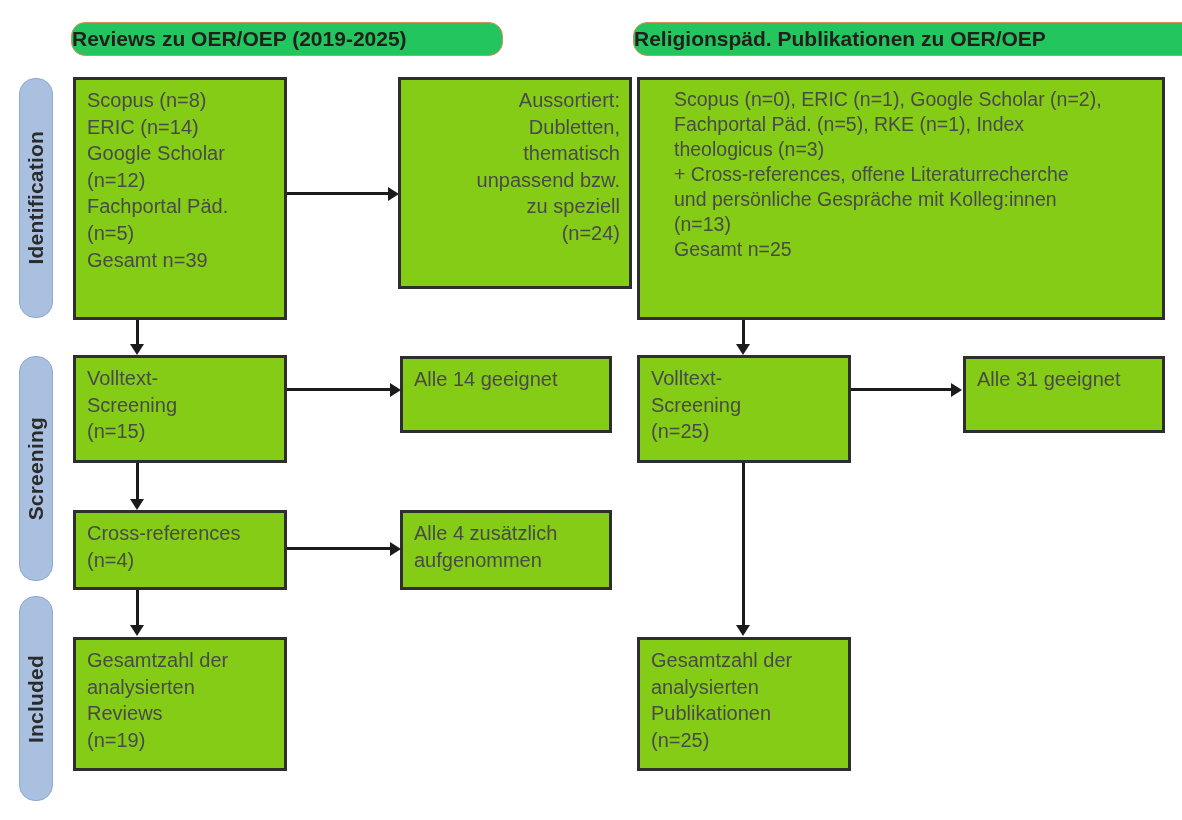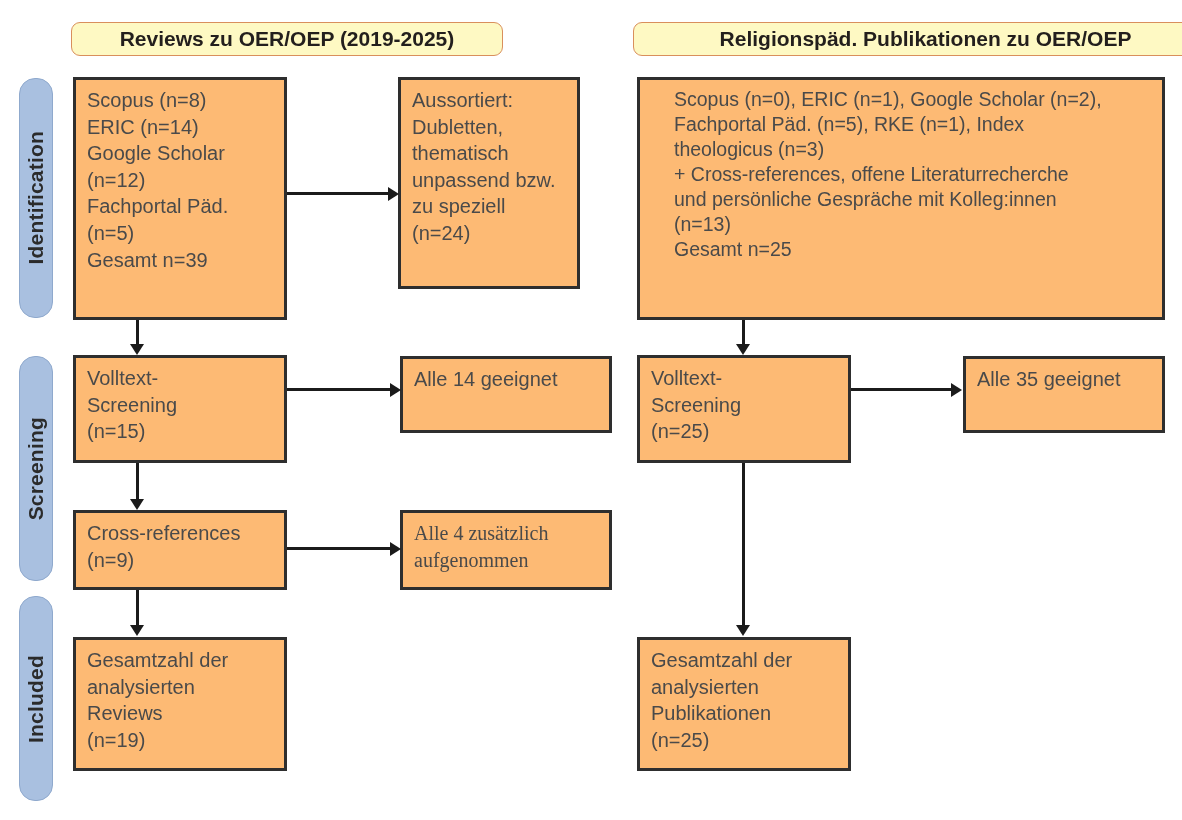--- a/index.html
+++ b/index.html
@@ -36,37 +36,36 @@
     font-weight: bold;
     font-size: 21px;
     color: #2b2b2b;
     letter-spacing: 0.2px;
     white-space: nowrap;
   }
 
   
   .col-header {
     position: absolute;
-    background: #fef9c3;
+    background: #22c55e;
     border: 1px solid #d98f5c;
-    border-radius: 9px;
+    border-radius: 14px;
     box-sizing: border-box;
     display: flex;
     align-items: center;
-    justify-content: center;
     color: #231f1d;
     font-weight: bold;
     font-size: 21px;
     white-space: nowrap;
   }
 
   
   .box {
     position: absolute;
-    background: #fdba74;
+    background: #84cc16;
     border: 3px solid #2e2e2e;
     box-sizing: border-box;
     padding: 7px 9px 6px 11px;
     color: #4a4a4a;
     font-size: 20px;
     line-height: 1.33;
     white-space: pre-line;
     overflow: hidden;
   }
   .box.tight { line-height: 1.28; padding-left: 34px; }
@@ -120,21 +119,21 @@
   </div>
 
   <div class="box" style="left:73px; top:77px; width:214px; height:243px;">Scopus (n=8)
 ERIC (n=14)
 Google Scholar
 (n=12)
 Fachportal Päd.
 (n=5)
 Gesamt n=39</div>
 
-  <div class="box" style="left:398px; top:77px; width:182px; height:212px;">Aussortiert:
+  <div class="box" style="left:398px; top:77px; width:234px; height:212px;text-align:right;">Aussortiert:
 Dubletten,
 thematisch
 unpassend bzw.
 zu speziell
 (n=24)</div>
 
   <div class="hline" style="left:287px; top:192px; width:101px;"></div>
   <div class="arrow-right" style="left:388px; top:187px;"></div>
 
   <div class="vline" style="left:136px; top:320px; width:3px; height:25px;"></div>
@@ -146,23 +145,23 @@
 
   <div class="box" style="left:400px; top:356px; width:212px; height:77px;">Alle 14 geeignet</div>
 
   <div class="hline" style="left:287px; top:388px; width:103px;"></div>
   <div class="arrow-right" style="left:390px; top:383px;"></div>
 
   <div class="vline" style="left:136px; top:463px; width:3px; height:38px;"></div>
   <div class="arrow-down" style="left:130px; top:499px;"></div>
 
   <div class="box" style="left:73px; top:510px; width:214px; height:80px;">Cross-references
-(n=9)</div>
-
-  <div class="box" style="left:400px; top:510px; width:212px; height:80px;font-family:Liberation Serif, serif;">Alle 4 zusätzlich
+(n=4)</div>
+
+  <div class="box" style="left:400px; top:510px; width:212px; height:80px;">Alle 4 zusätzlich
 aufgenommen</div>
 
   <div class="hline" style="left:287px; top:547px; width:103px;"></div>
   <div class="arrow-right" style="left:390px; top:542px;"></div>
 
   <div class="vline" style="left:136px; top:590px; width:3px; height:37px;"></div>
   <div class="arrow-down" style="left:130px; top:625px;"></div>
 
   <div class="box" style="left:73px; top:637px; width:214px; height:134px;">Gesamtzahl der
 analysierten
@@ -177,21 +176,21 @@
 (n=13)
 Gesamt n=25</div>
 
   <div class="vline" style="left:742px; top:320px; width:3px; height:25px;"></div>
   <div class="arrow-down" style="left:736px; top:344px;"></div>
 
   <div class="box" style="left:637px; top:355px; width:214px; height:108px;">Volltext-
 Screening
 (n=25)</div>
 
-  <div class="box" style="left:963px; top:356px; width:202px; height:77px;">Alle 35 geeignet</div>
+  <div class="box" style="left:963px; top:356px; width:202px; height:77px;">Alle 31 geeignet</div>
 
   <div class="hline" style="left:851px; top:388px; width:100px;"></div>
   <div class="arrow-right" style="left:951px; top:383px;"></div>
 
   <div class="vline" style="left:742px; top:463px; width:3px; height:164px;"></div>
   <div class="arrow-down" style="left:736px; top:625px;"></div>
 
   <div class="box" style="left:637px; top:637px; width:214px; height:134px;">Gesamtzahl der
 analysierten
 Publikationen

